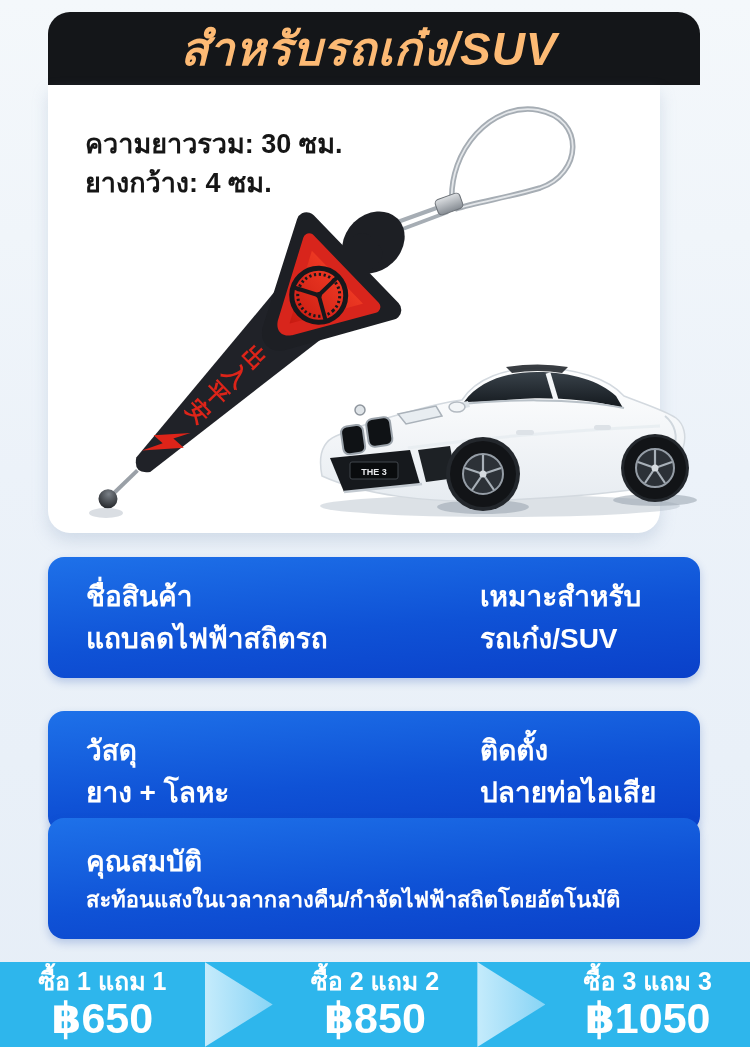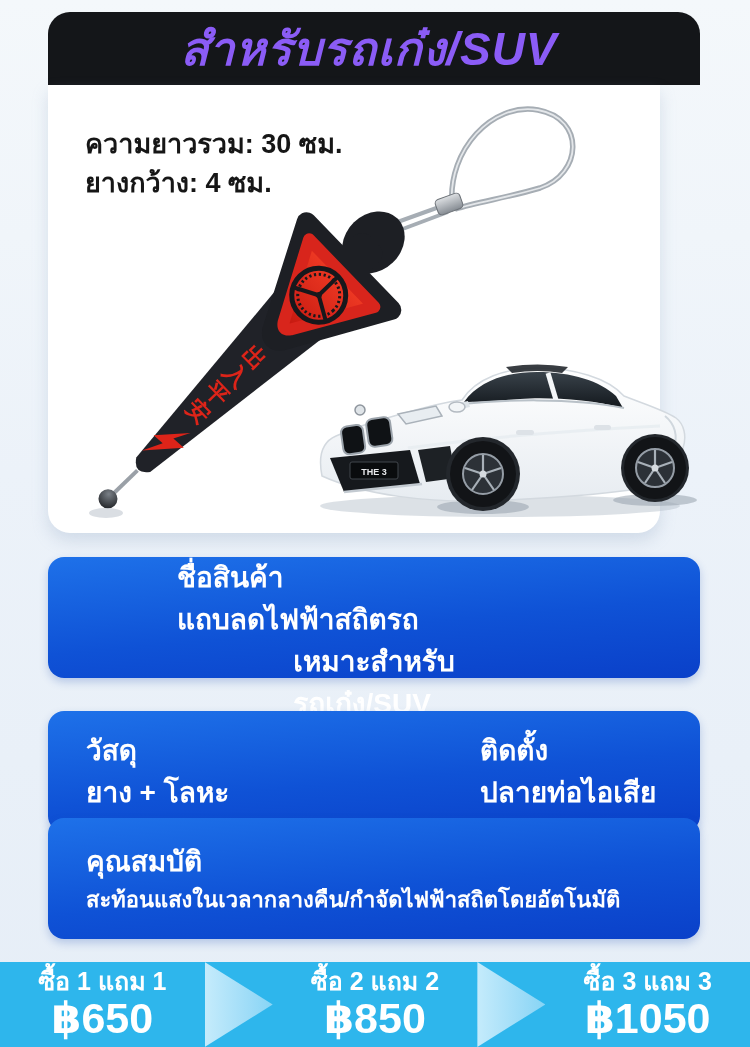--- a/index.html
+++ b/index.html
@@ -13,21 +13,21 @@
     background:linear-gradient(180deg,#f4f8fb 0%, #ecf2f9 45%, #e6eef7 100%);
   }
   
   .banner{
     position:absolute; left:48px; top:12px; width:652px; height:73px;
     background:var(--banner-bg,#141619);
     border-radius:22px 22px 0 0;
     display:flex; align-items:center; justify-content:center;
   }
   .banner-title{
-    color:#8b5cf6; font-size:46px; font-weight:800; font-style:italic;
+    color:#fdba74; font-size:46px; font-weight:800; font-style:italic;
     letter-spacing:1px; padding-right:10px;
   }
   
   .product-card{
     position:absolute; left:48px; top:85px; width:612px; height:448px;
     background:#ffffff; border-radius:0 0 22px 22px;
     box-shadow:0 8px 16px rgba(140,160,190,.28);
   }
   .product-art{ position:absolute; left:0; top:0; width:652px; height:448px; }
   .dims{
@@ -36,21 +36,21 @@
   }
   
   .info-card{
     position:absolute; left:48px; width:652px; height:121px;
     border-radius:16px;
     background:linear-gradient(175deg,var(--card-blue-top,#1e71e9) 0%, #0f52d6 55%, var(--card-blue-bottom,#0a40c9) 100%);
     box-shadow:0 4px 8px rgba(30,80,180,.25);
     display:flex; align-items:center; padding:0 38px;
     color:#fff;
   }
-  .info-card.c1{ top:557px;flex-direction:column; }
+  .info-card.c1{ top:557px; }
   .info-card.c2{ top:711px; }
   .info-card.c3{ top:818px; }
   .col-left{ width:394px; }
   .col-right{ flex:1; }
   .col-full{ width:100%; }
   .info-label, .info-value{
     font-size:28px; font-weight:700; line-height:1.5; white-space:nowrap;
   }
   .c3 .info-value{ font-size:22px; }
   

